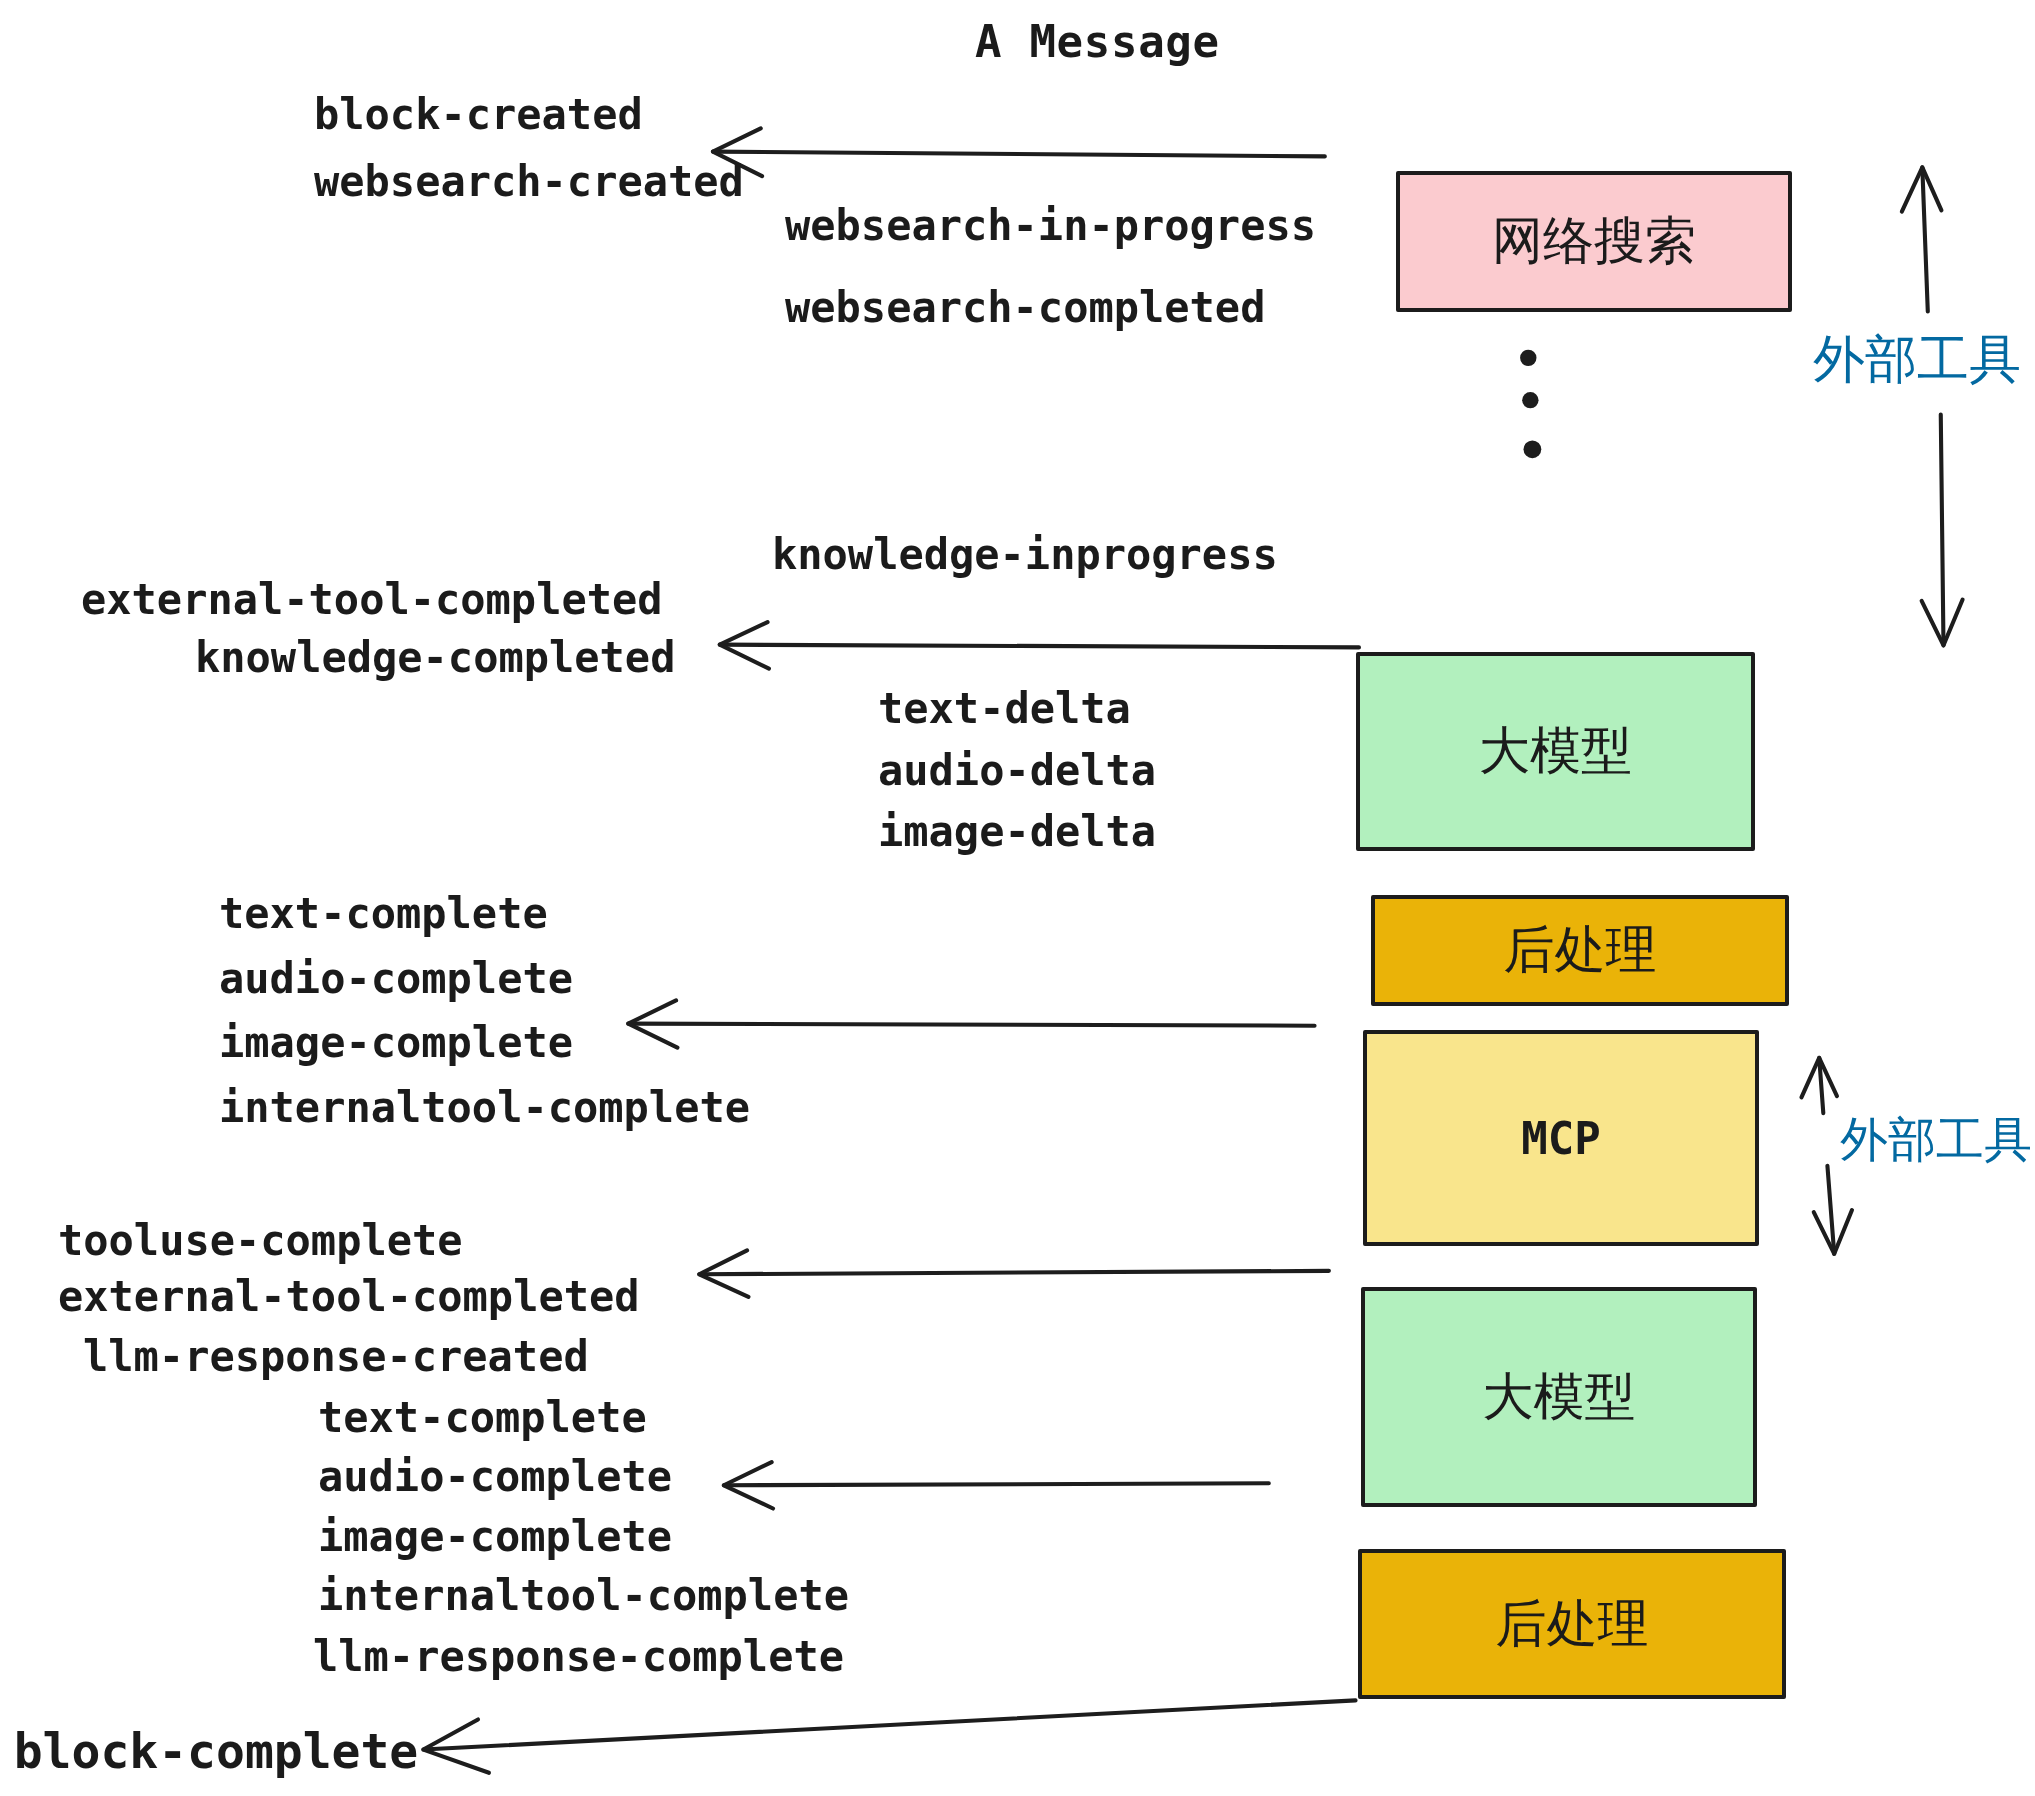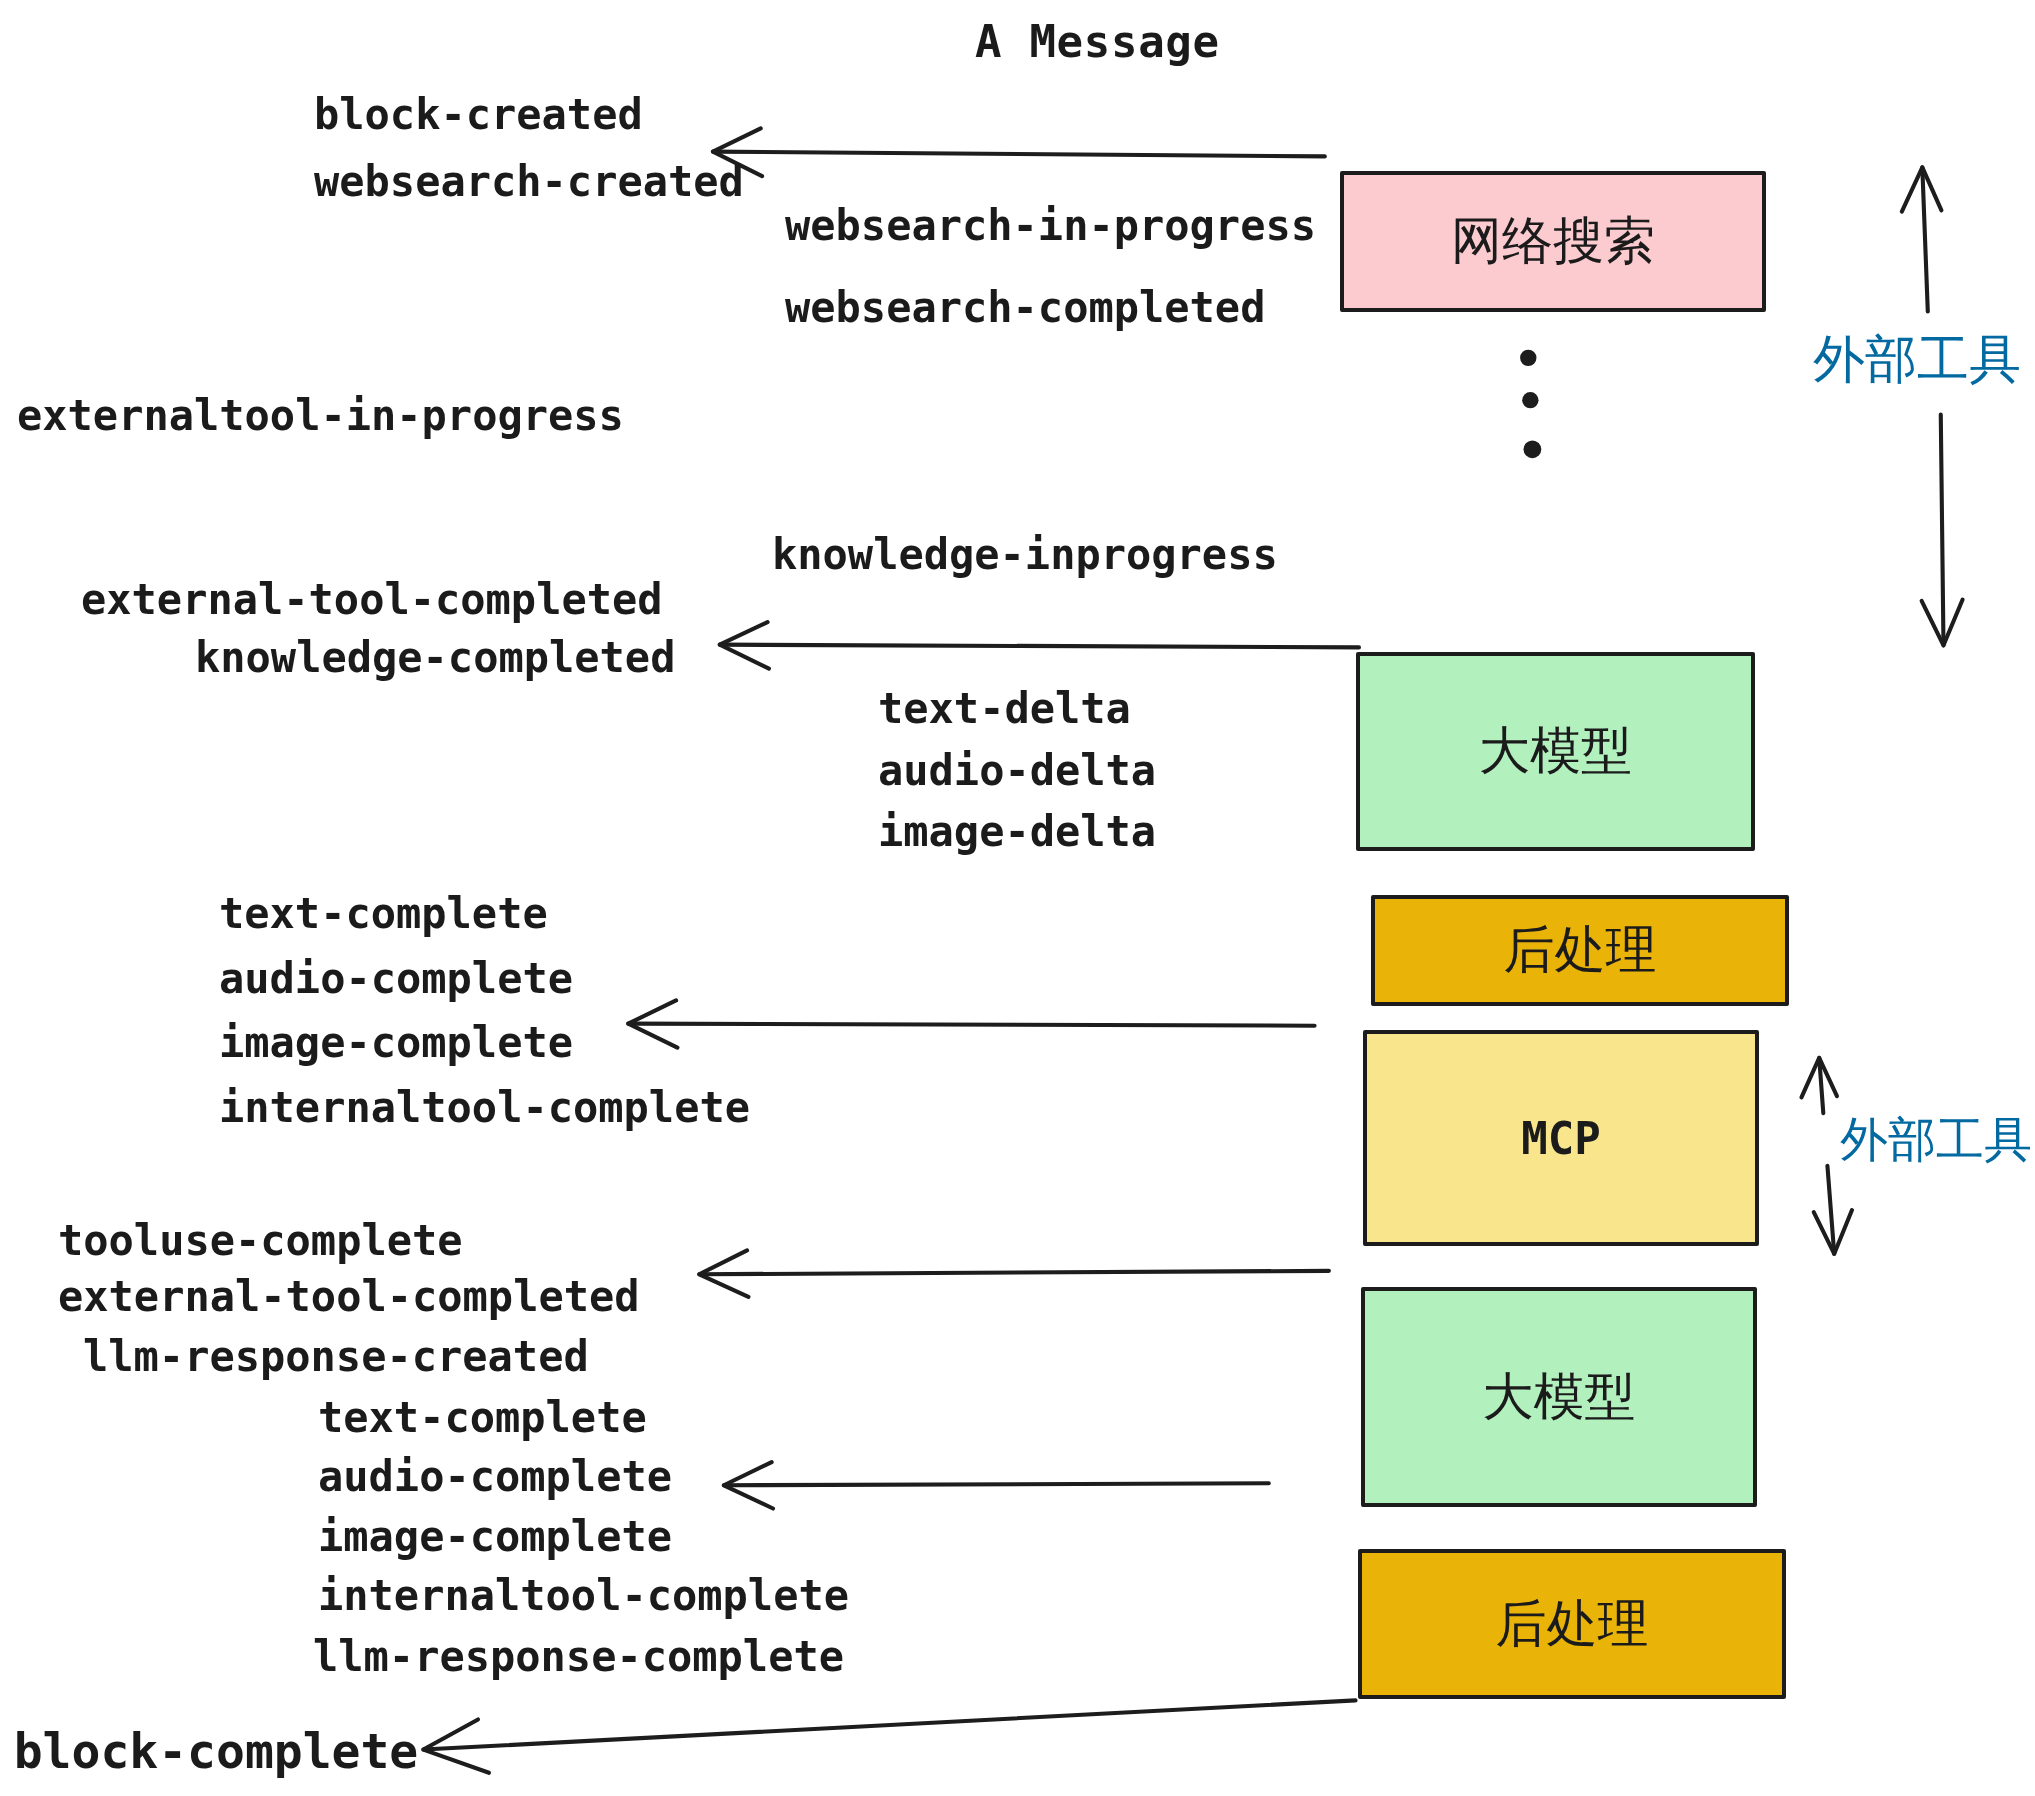--- a/index.html
+++ b/index.html
@@ -102,42 +102,41 @@
       <circle cx="2244" cy="658" r="13"></circle>
     </g>
   </svg>
 
   <div class="title" style="left:975px;top:16.4px;">A Message</div>
 
   <div class="evt" style="left:314px;top:94px;">block-created</div>
   <div class="evt" style="left:314px;top:161px;">websearch-created</div>
   <div class="evt" style="left:785px;top:205px;">websearch-in-progress</div>
   <div class="evt" style="left:785px;top:287px;">websearch-completed</div>
-  <div class="evt" style="left:17px;top:395px;">externaltool-in-progress</div>
   <div class="evt" style="left:81px;top:579px;">external-tool-completed</div>
   <div class="evt" style="left:195px;top:637px;">knowledge-completed</div>
   <div class="evt" style="left:772px;top:534px;">knowledge-inprogress</div>
   <div class="evt" style="left:878px;top:688px;">text-delta</div>
   <div class="evt" style="left:878px;top:750px;">audio-delta</div>
   <div class="evt" style="left:878px;top:811px;">image-delta</div>
   <div class="evt" style="left:219px;top:893px;">text-complete</div>
   <div class="evt" style="left:219px;top:958px;">audio-complete</div>
   <div class="evt" style="left:219px;top:1022px;">image-complete</div>
   <div class="evt" style="left:219px;top:1087px;">internaltool-complete</div>
   <div class="evt" style="left:58px;top:1220px;">tooluse-complete</div>
   <div class="evt" style="left:58px;top:1276px;">external-tool-completed</div>
   <div class="evt" style="left:58px;top:1336px;margin-left:25px;">llm-response-created</div>
   <div class="evt" style="left:318px;top:1397px;">text-complete</div>
   <div class="evt" style="left:318px;top:1456px;">audio-complete</div>
   <div class="evt" style="left:318px;top:1516px;">image-complete</div>
   <div class="evt" style="left:318px;top:1575px;">internaltool-complete</div>
   <div class="evt" style="left:313px;top:1636px;">llm-response-complete</div>
   <div class="evt" style="left:13.7px;top:1727px;font-size:48px;">block-complete</div>
 
-  <div class="box pink" style="left:1340px;top:171px;width:426px;height:141px;">
+  <div class="box pink" style="left:1396px;top:171px;width:396px;height:141px;">
       <span>网络搜索</span>
     </div>
   <div class="box green" style="left:1356px;top:652px;width:399px;height:199px;">
       <span>大模型</span>
     </div>
   <div class="box white" style="left:1371px;top:895px;width:418px;height:111px;">
       <span>后处理</span>
     </div>
   <div class="box yellow mono-label" style="left:1363px;top:1030px;width:396px;height:216px;">
       <span>MCP</span>

